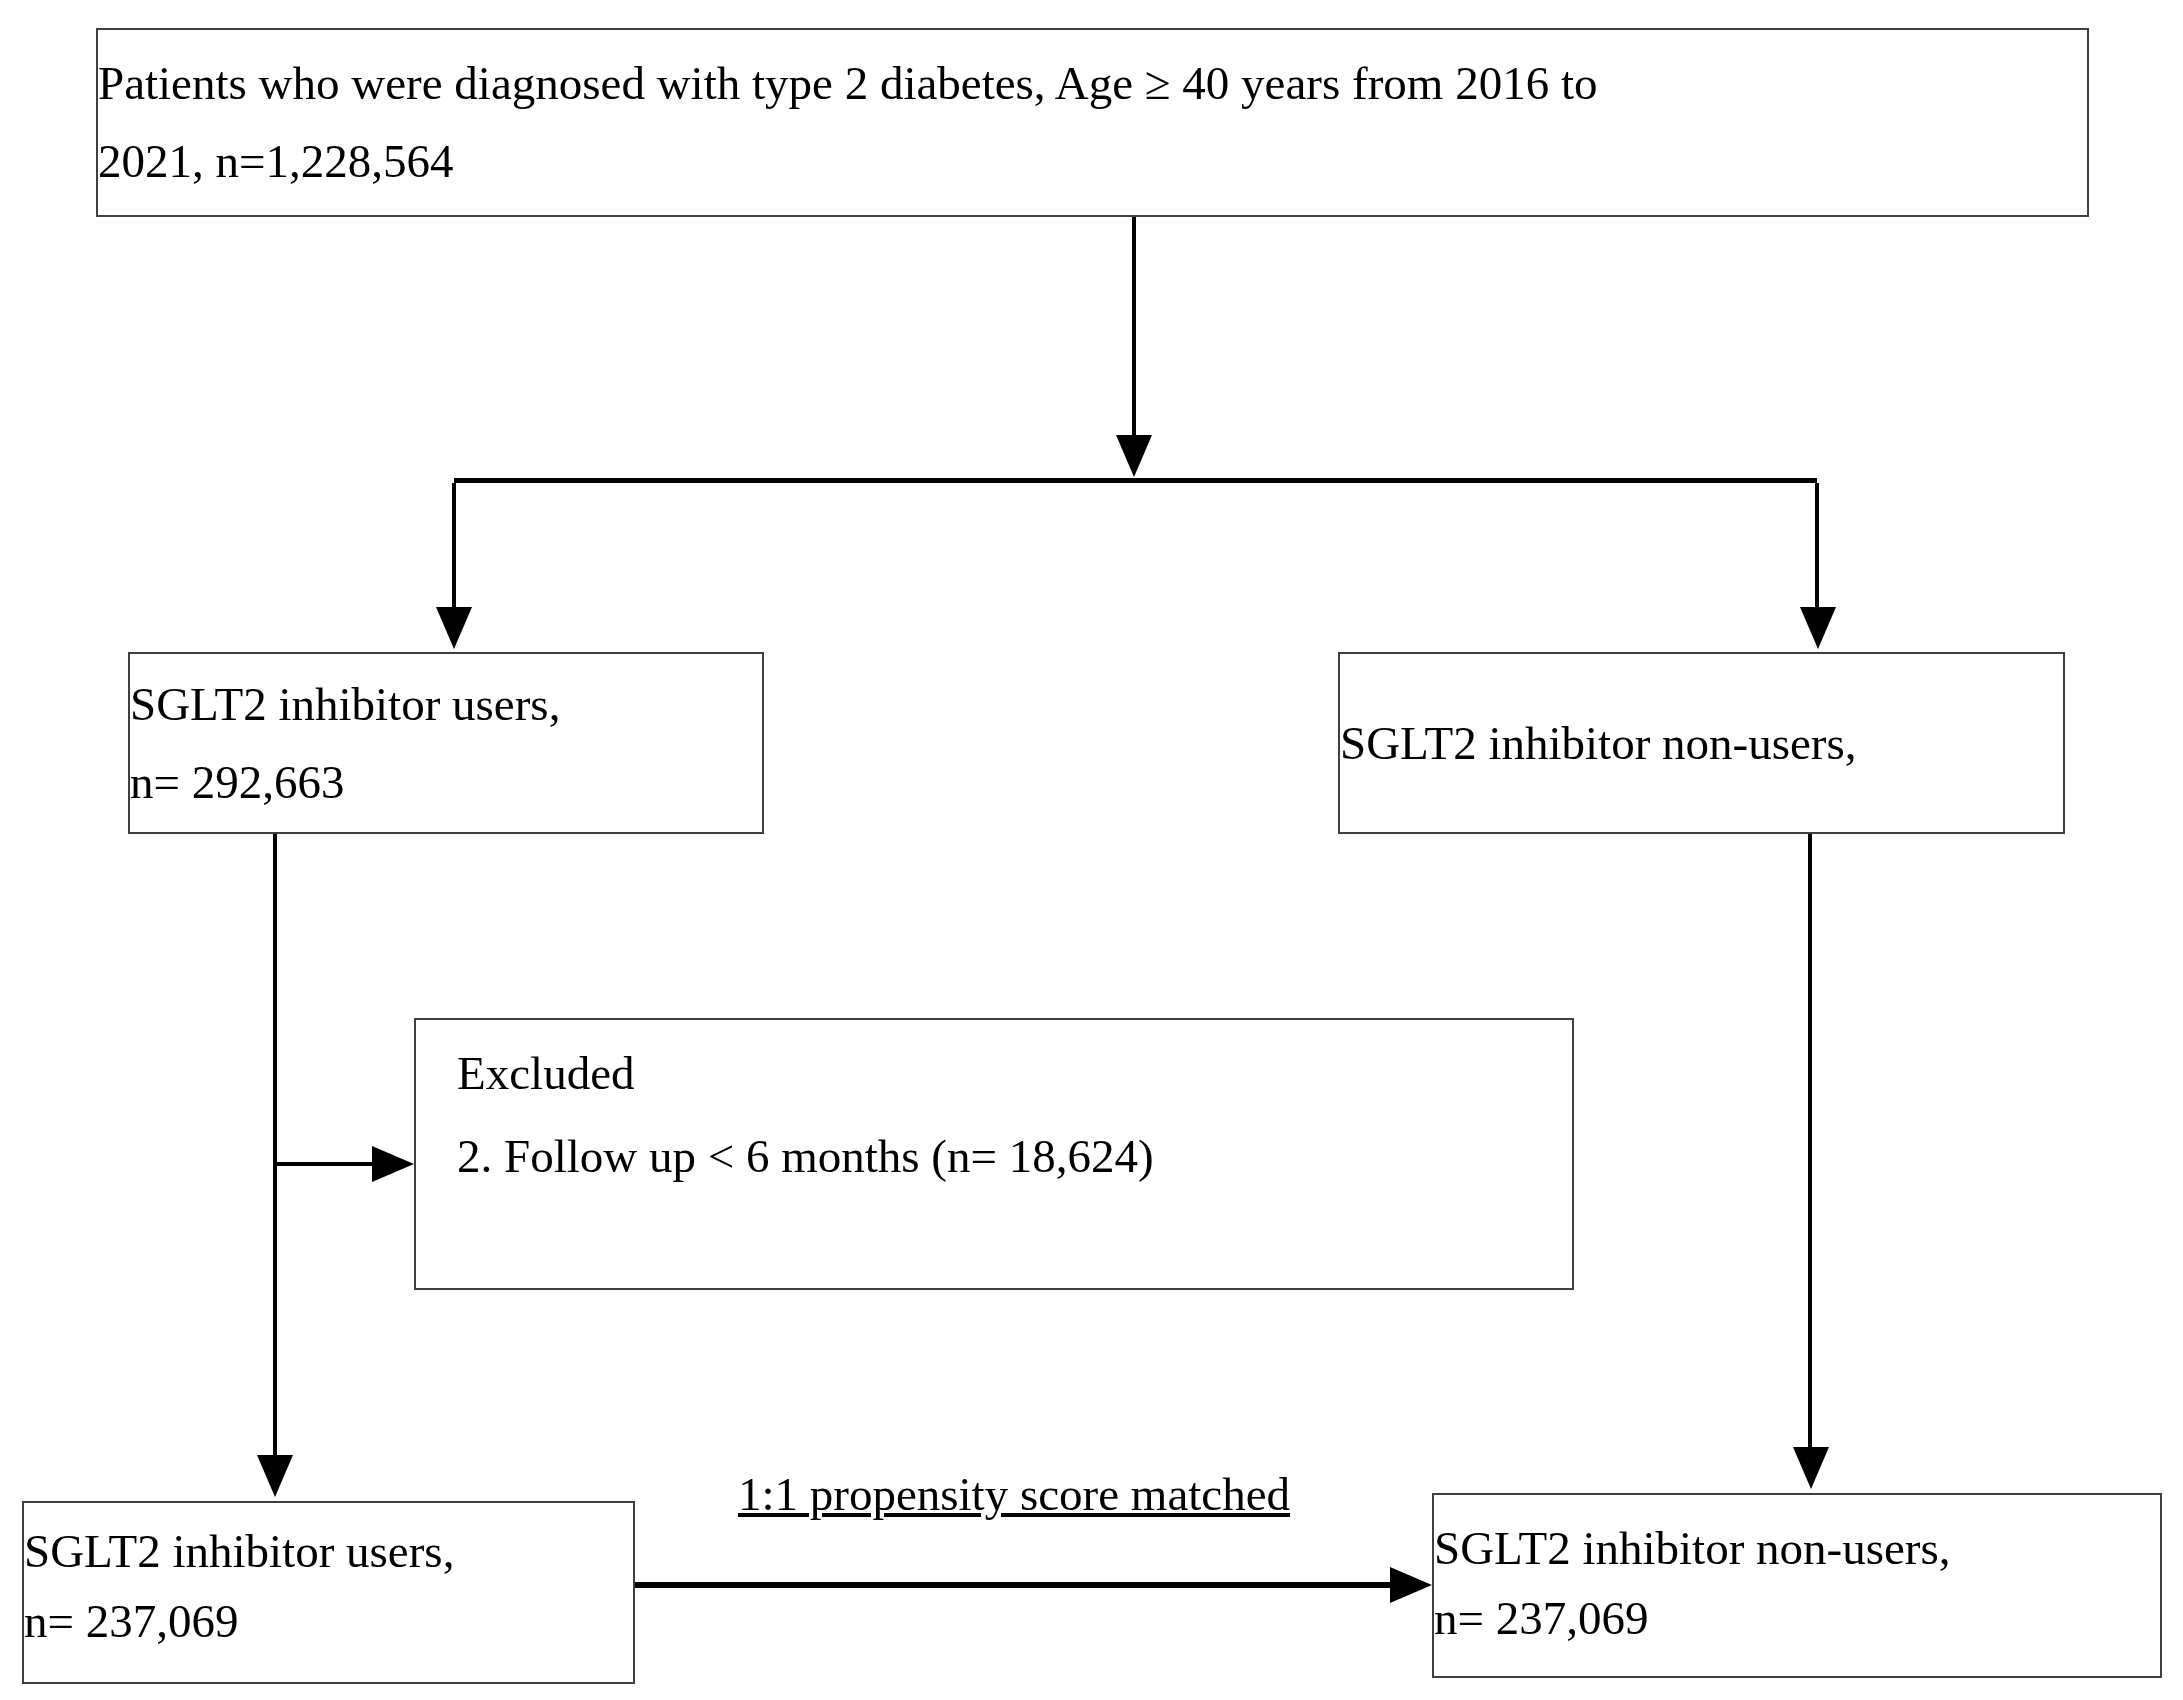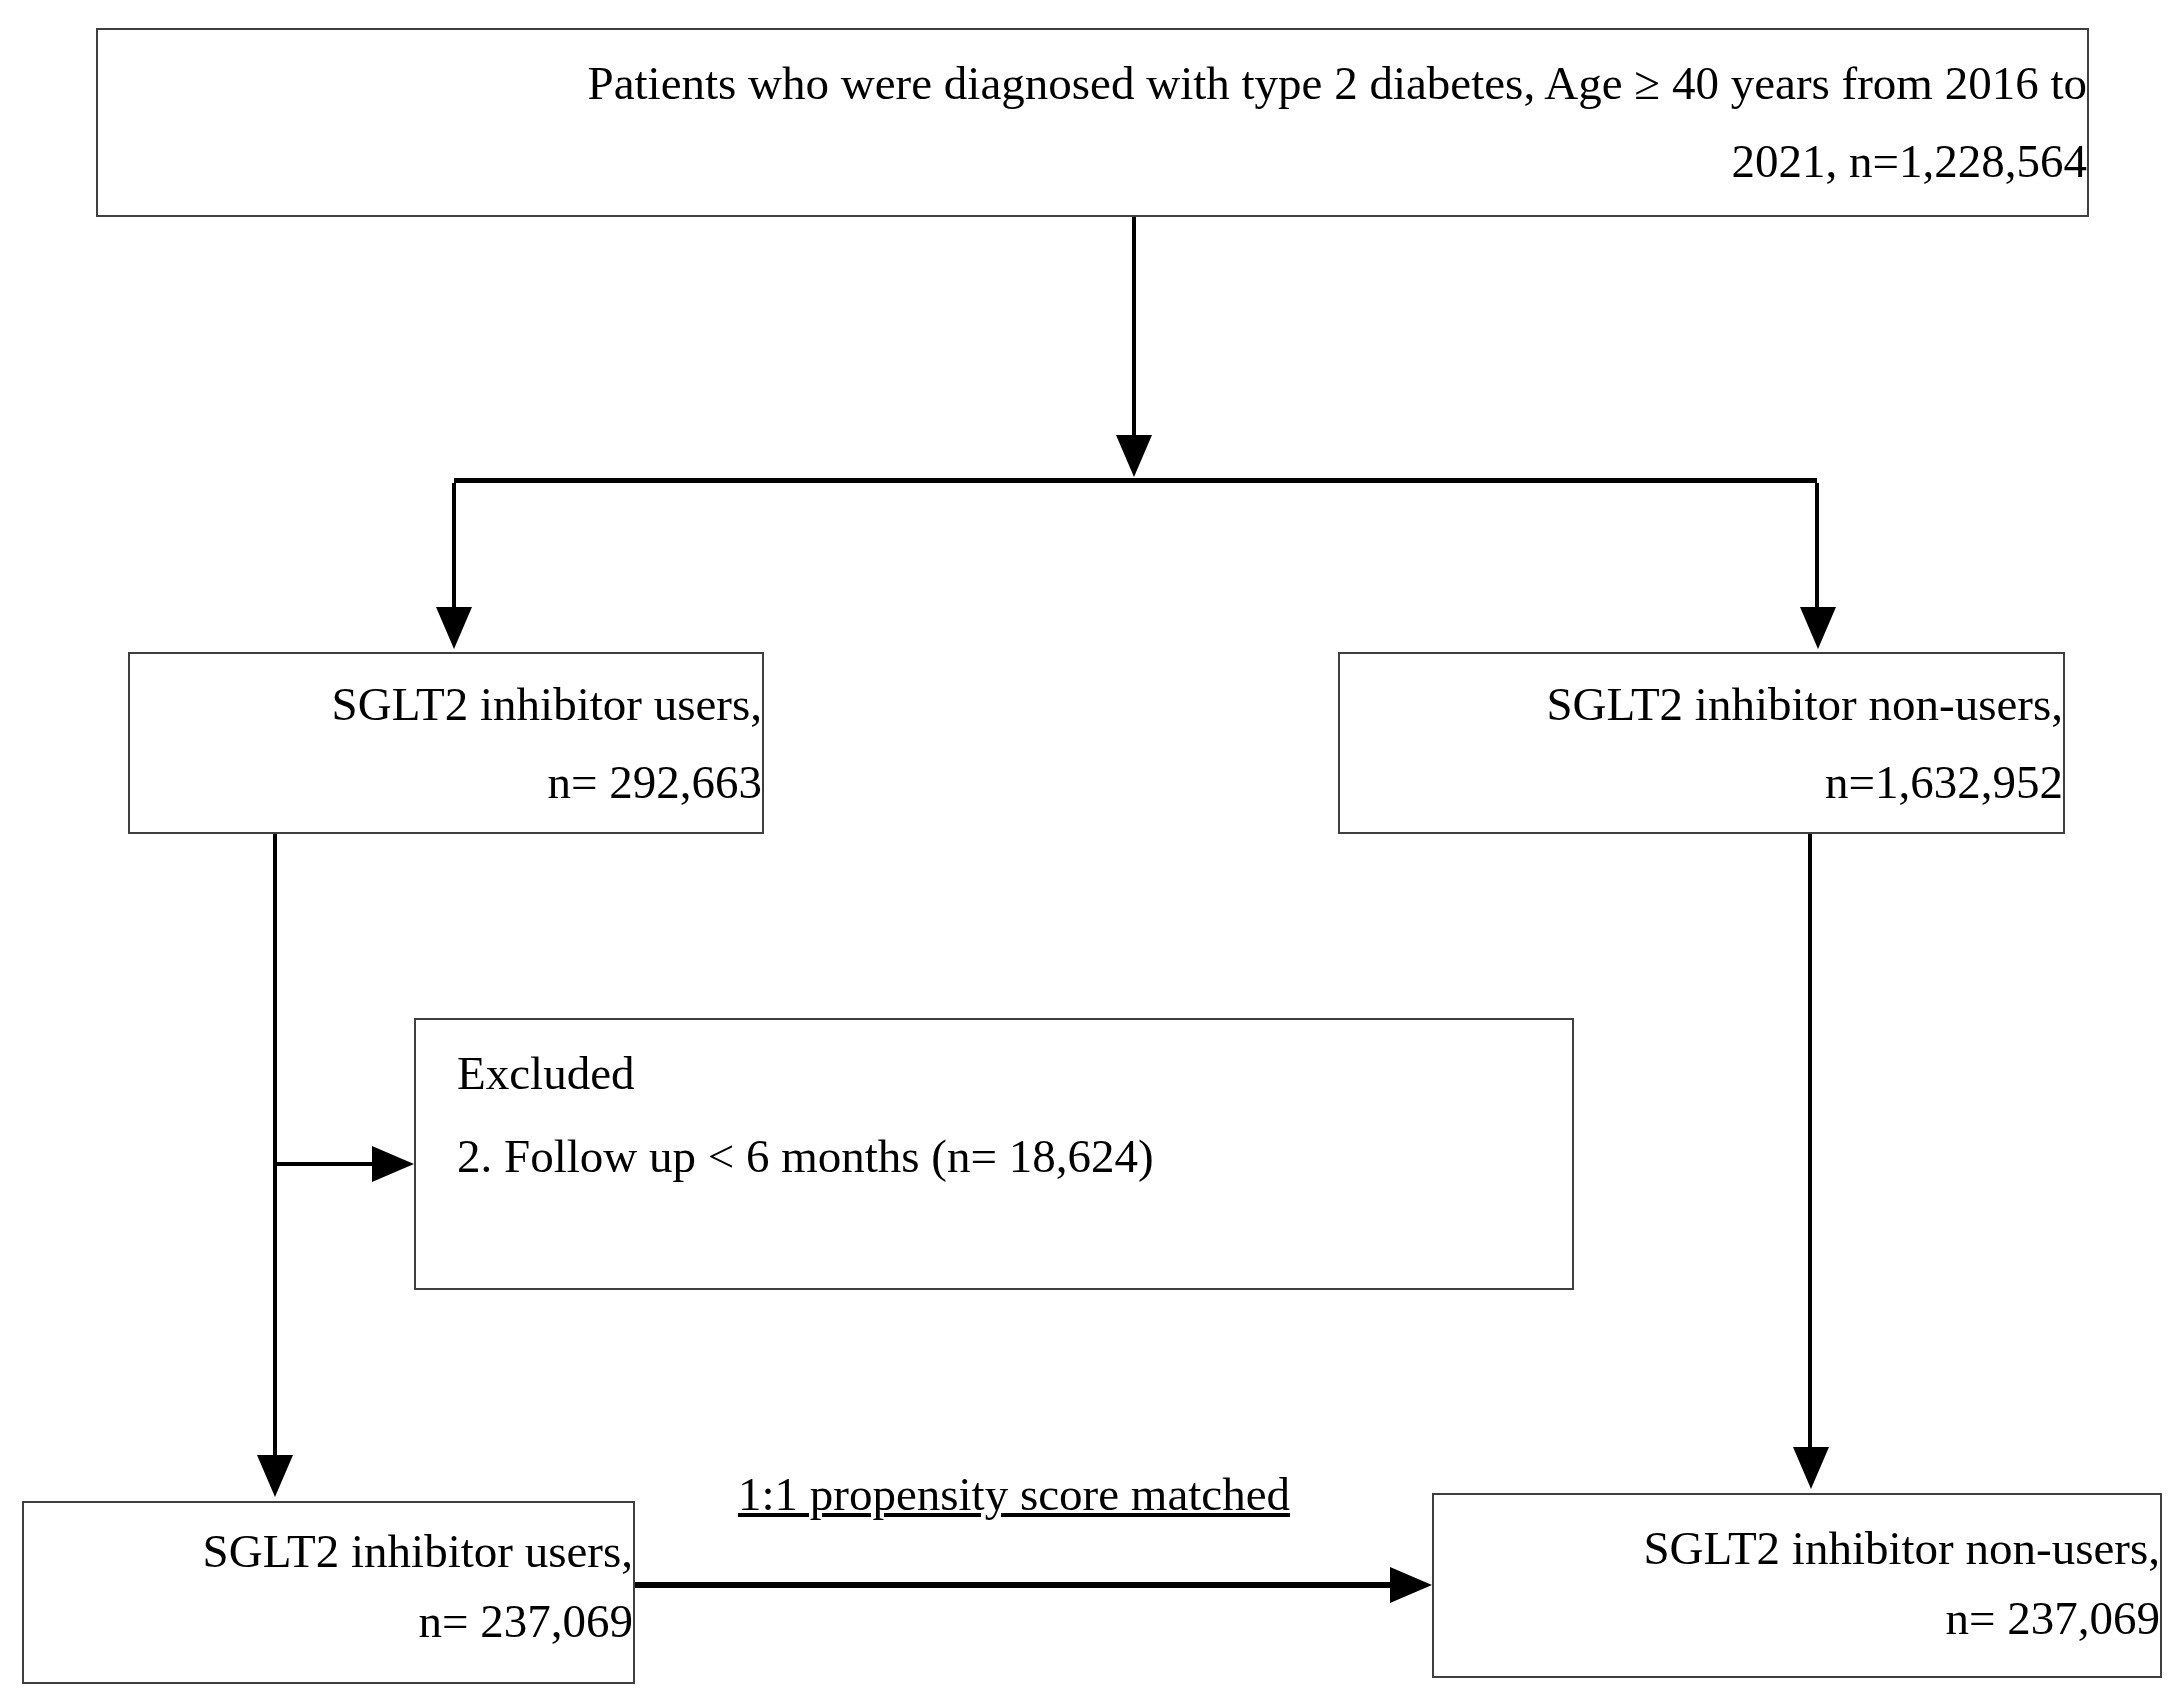--- a/index.html
+++ b/index.html
@@ -16,21 +16,21 @@
     color: #000000;
     overflow: hidden;
   }
   .box {
     position: absolute;
     border: 2.4px solid #3f3f3f;
     background: #ffffff;
     box-sizing: border-box;
     font-size: 47px;
     line-height: 78px;
-    text-align: right;
+    text-align: left;
   }
   .box .inner {
     width: 100%;
   }
   .vcenter {
     display: flex;
     align-items: center;
     justify-content: center;
   }
   .line {
@@ -108,21 +108,20 @@
   <div class="box vcenter" id="users-box">
     <div class="inner">
       <div>SGLT2 inhibitor users,</div>
       <div>n= 292,663</div>
     </div>
   </div>
 
   <div class="box vcenter" id="nonusers-box">
     <div class="inner">
       <div>SGLT2 inhibitor non-users,</div>
-      <div>n=1,632,952</div>
     </div>
   </div>
 
   <div class="line" style="left:273px; top:834px; width:4px; height:622px;"></div>
   <div class="arrow-down" style="left:257px; top:1455px;"></div>
 
   <div class="line" style="left:275px; top:1162px; width:98px; height:4px;"></div>
   <div class="arrow-right" style="left:372px; top:1146px;"></div>
 
   <div class="box" id="excluded-box">

